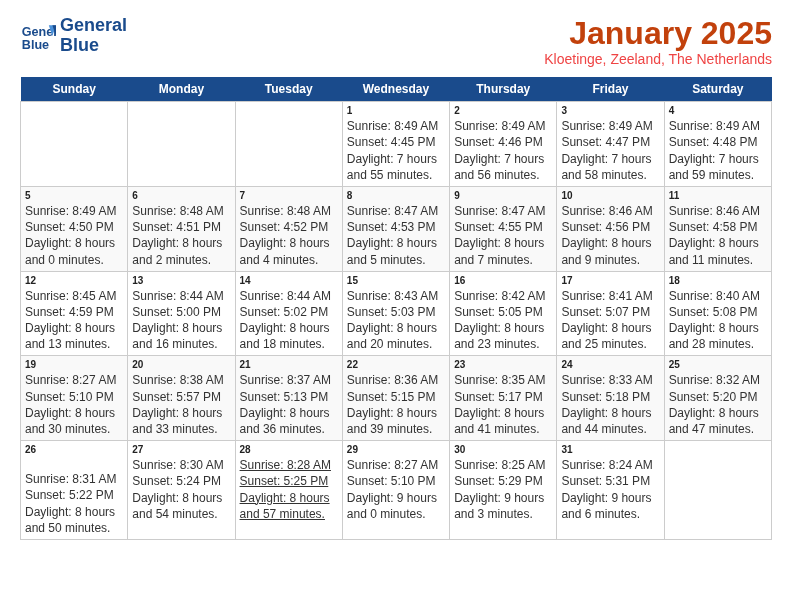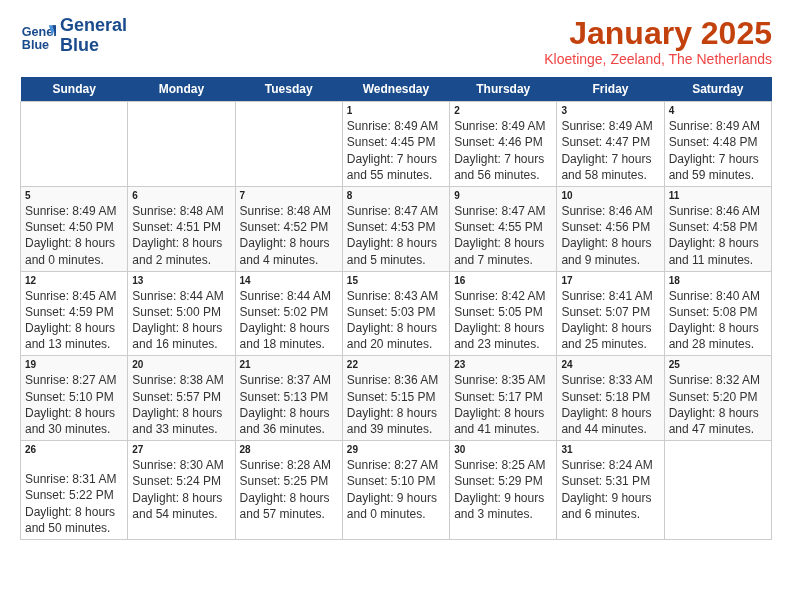--- a/index.html
+++ b/index.html
@@ -326,21 +326,21 @@
           </td>
           <td>
             <span class="day-num">27</span>
             <div class="cell-text" style="white-space: pre-line;">Sunrise: 8:30 AM
 Sunset: 5:24 PM
 Daylight: 8 hours
 and 54 minutes.</div>
           </td>
           <td>
             <span class="day-num">28</span>
-            <div class="cell-text" style="white-space: pre-line;">Sunrise: 8:28 AM
+            <div class="cell-text" style="white-space: pre-line; text-decoration: underline;">Sunrise: 8:28 AM
 Sunset: 5:25 PM
 Daylight: 8 hours
 and 57 minutes.</div>
           </td>
           <td>
             <span class="day-num">29</span>
             <div class="cell-text" style="white-space: pre-line;">Sunrise: 8:27 AM
 Sunset: 5:10 PM
 Daylight: 9 hours
 and 0 minutes.</div>

